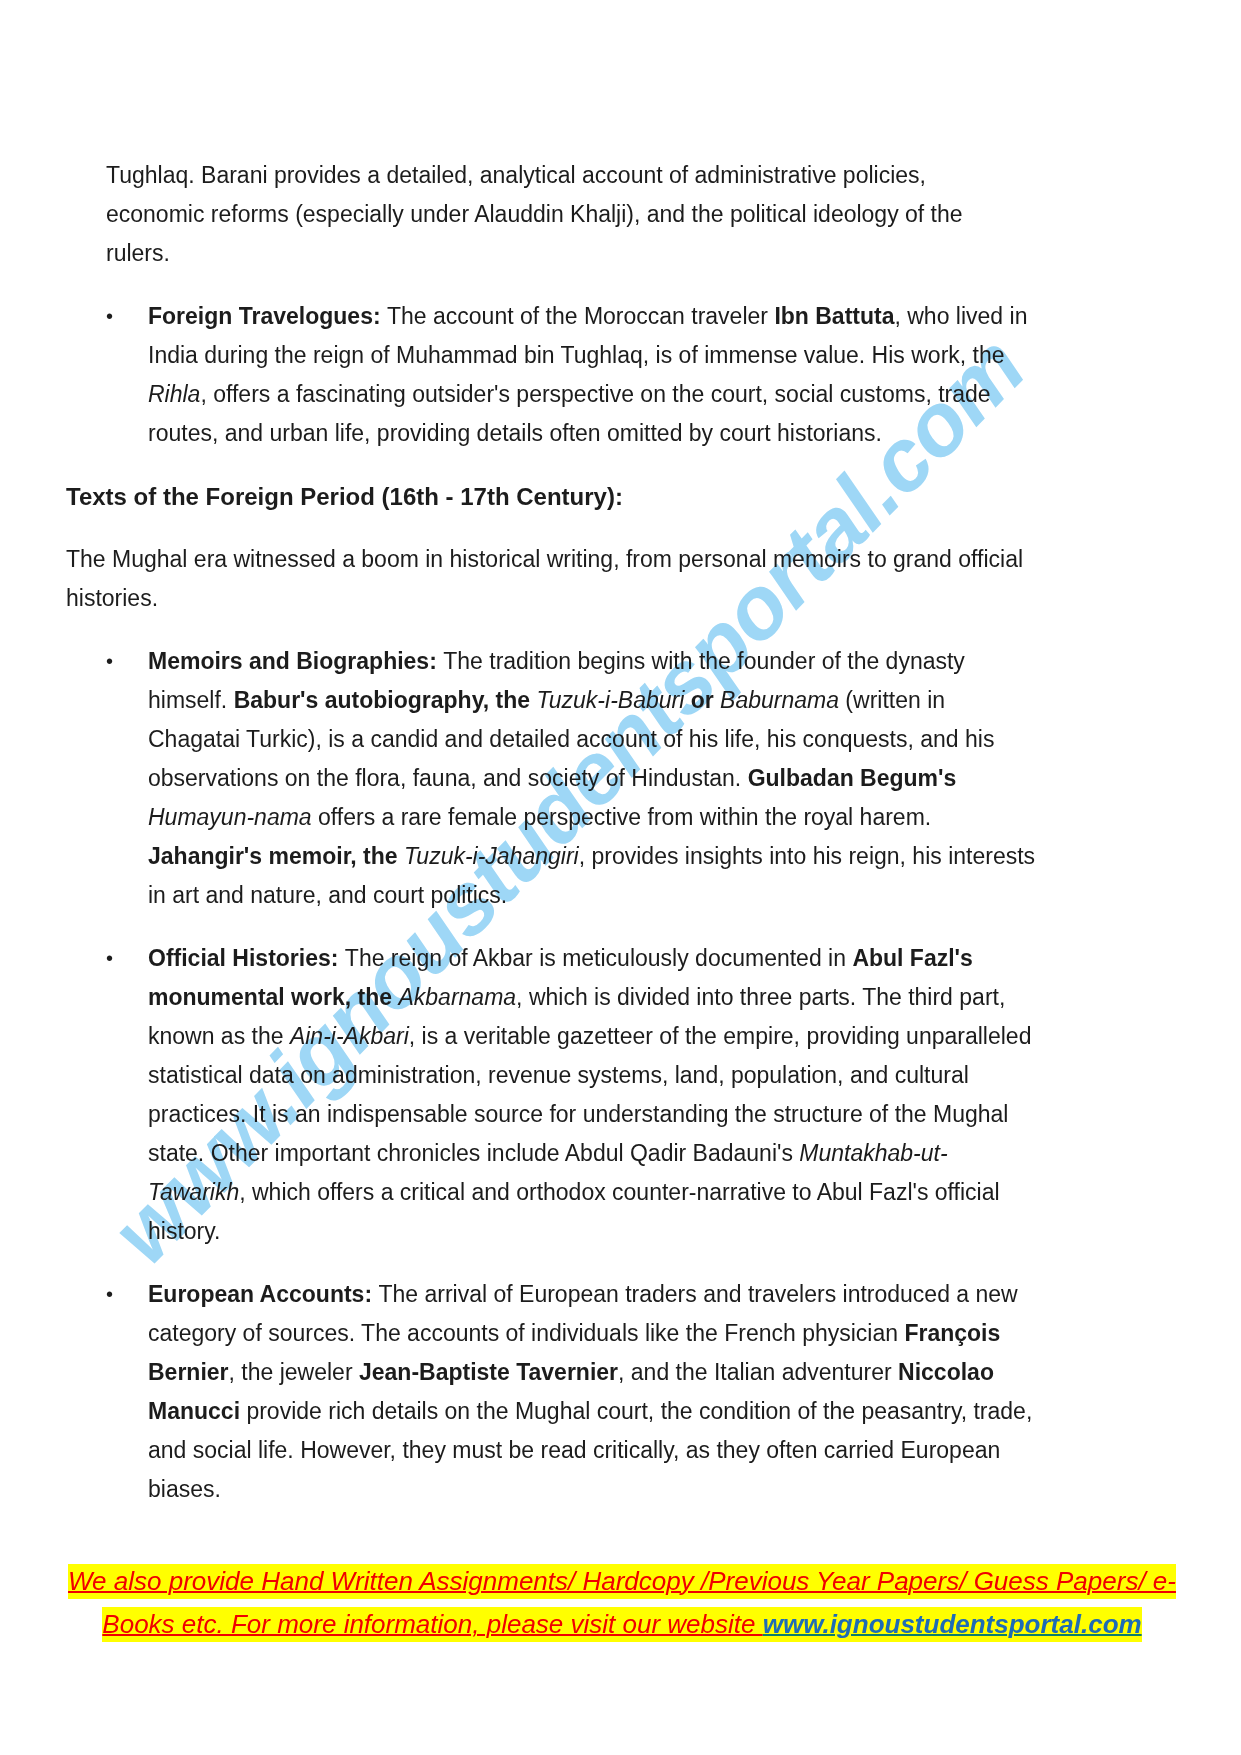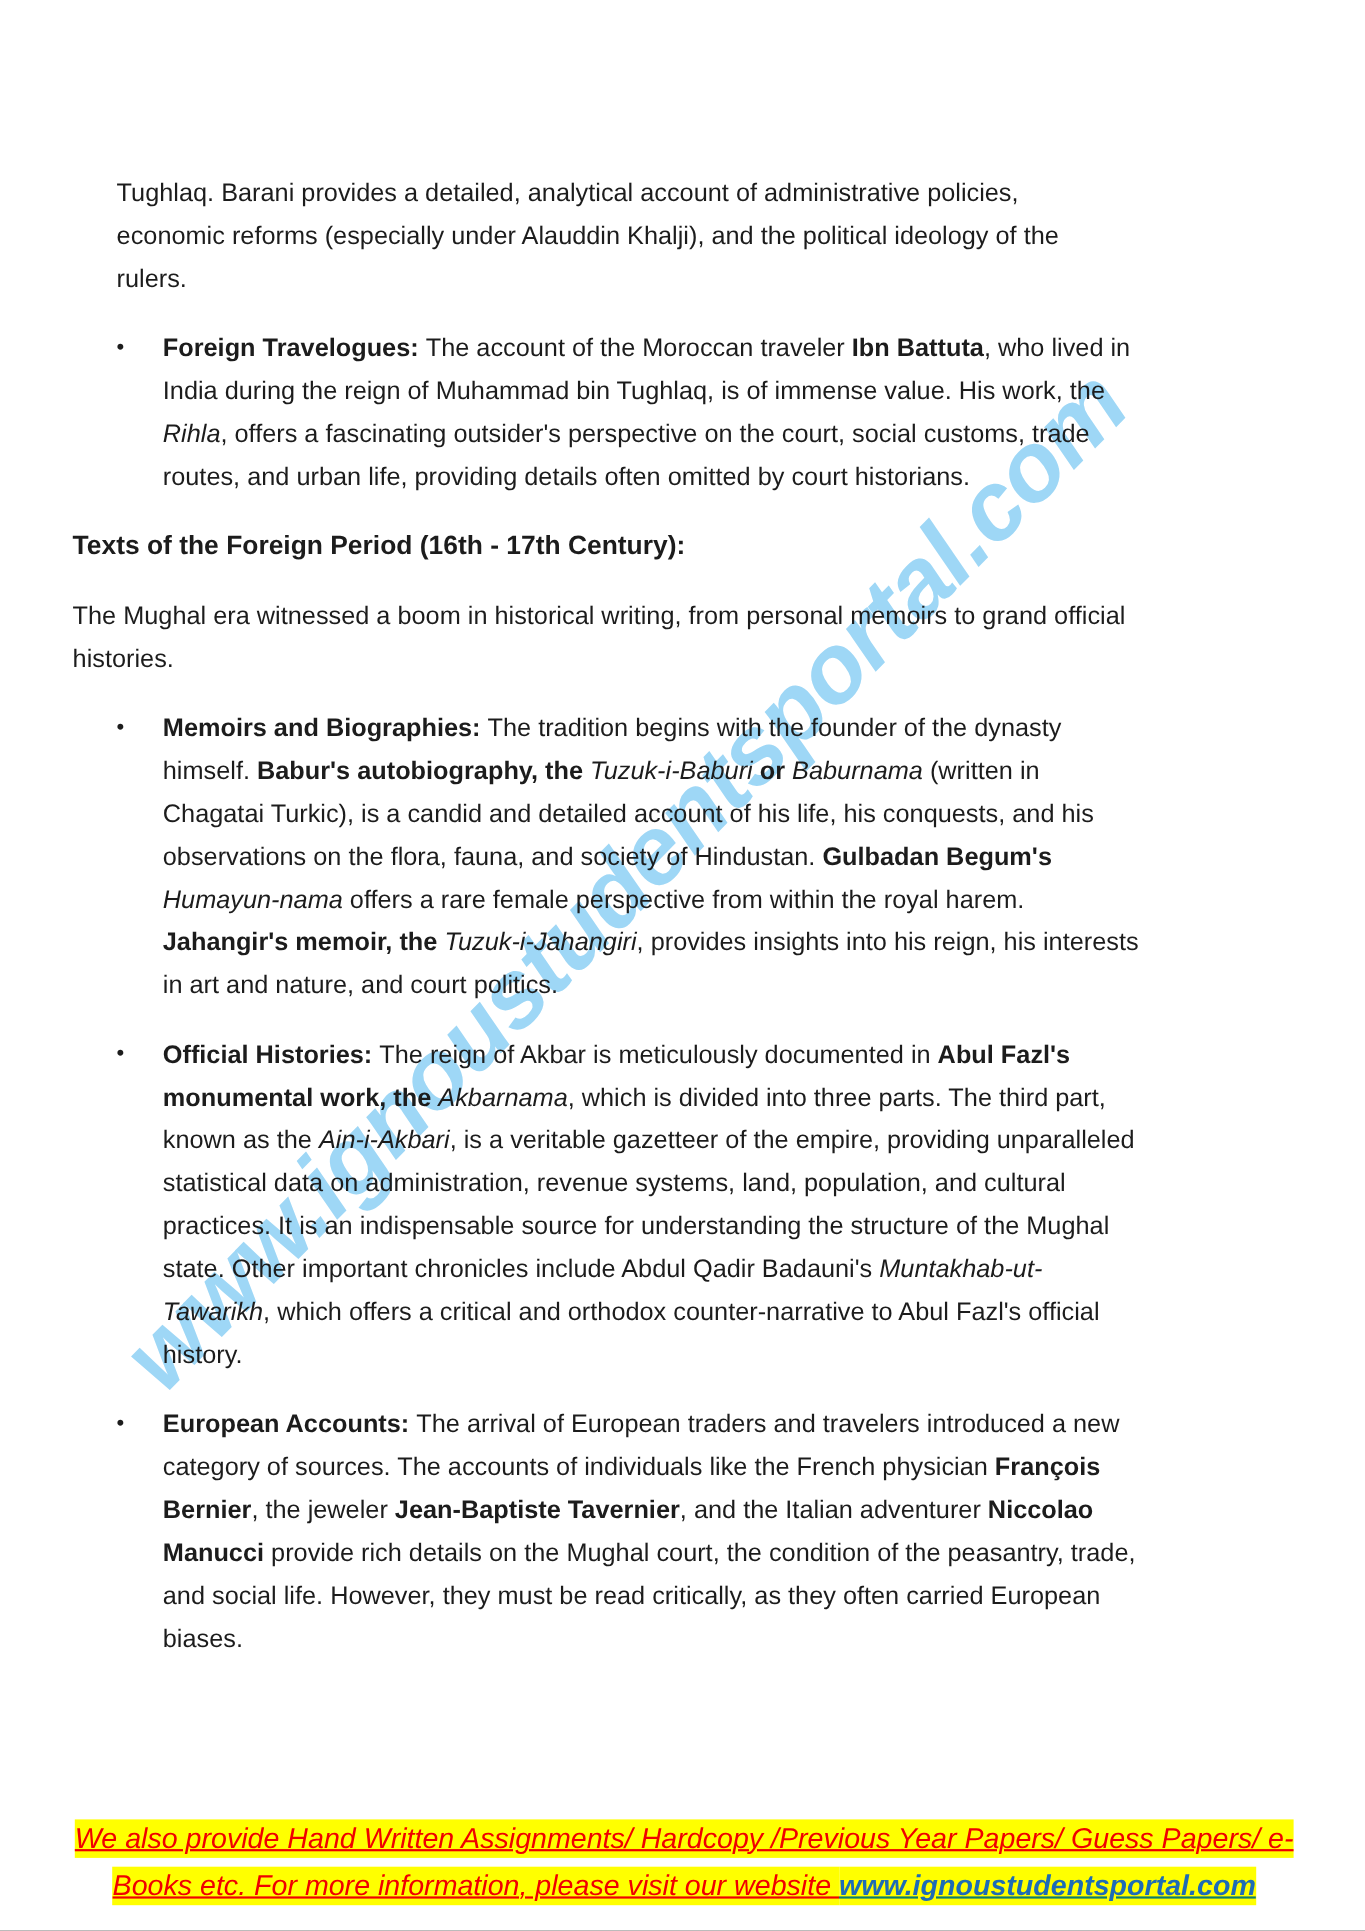--- a/index.html
+++ b/index.html
@@ -60,21 +60,21 @@
   .run.normal { font-weight: 400; font-style: normal; }
   .run.bold { font-weight: 700; }
   .run.italic { font-style: italic; }
   .run.bolditalic { font-weight: 400; font-style: italic; text-align: right; }
   
   .footer {
     position: absolute;
     z-index: 2;
     left: 48px;
     width: 1148px;
-    top: 1650px;
+    top: 1560px;
     text-align: center;
     font-size: 26px;
     line-height: 43px;
     font-style: italic;
   }
   .footer .hl-wrap {
     -webkit-box-decoration-break: clone;
     box-decoration-break: clone;
   }
   .footer .run {

